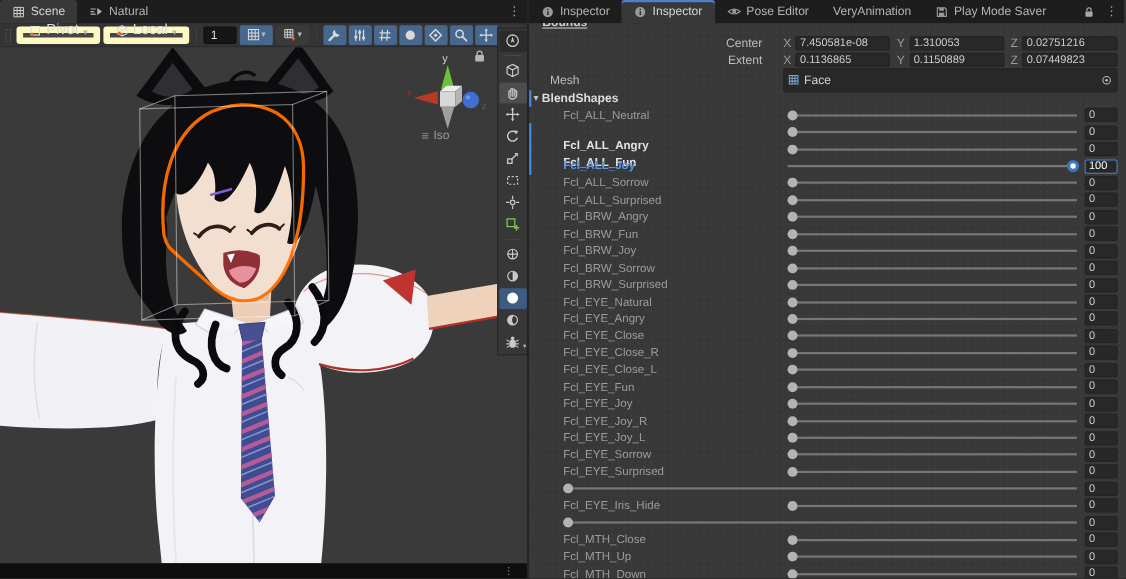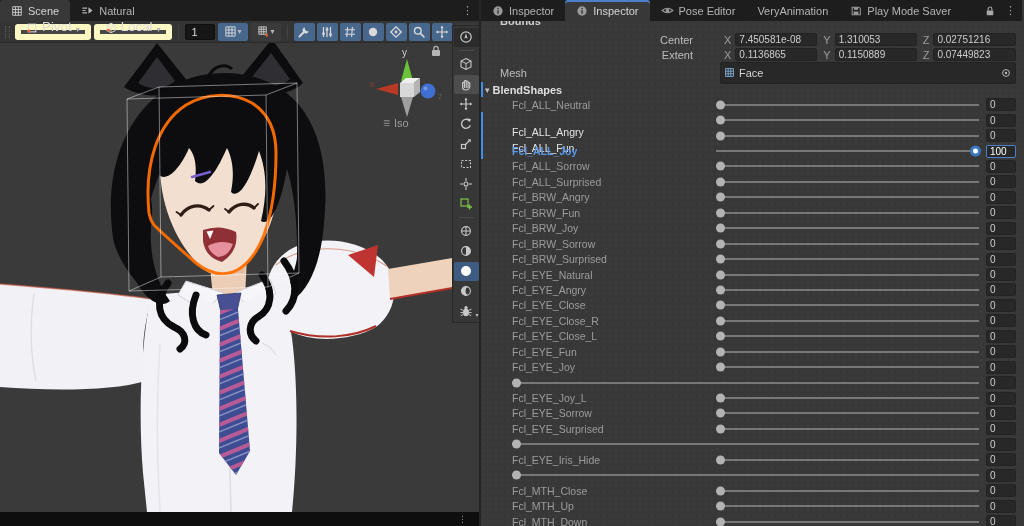--- a/index.html
+++ b/index.html
@@ -43,40 +43,40 @@
   .sb.activei { background:#4d4d4d; }
   .sb.selected { background:#3e5c82; color:#fff; }
   .sb.green { color:#7ec24a; }
   .sb .mini-caret { position:absolute; right:0px; bottom:3px; font-size:6px; color:#bbb; }
   .strip-sep { width:15px; height:1px; background:#2a2a2a; border-bottom:1px solid #4a4a4a; margin:3px 0; }
 
   
   #right-pane { position:relative; width:541px; height:526px; background:#383838; display:flex; flex-direction:column; }
   #right-tabs .rspacer { flex:1; }
   #inspector { flex:1; overflow:hidden; position:relative; }
-  .clip-row { height:11px; overflow:hidden; padding-left:19px; }
+  .clip-row { height:11px; overflow:hidden; padding-left:12px;text-decoration:underline; }
   .clip-row span { display:block; margin-top:-6px; font-weight:bold; color:#cfcfcf; }
-  .vec-row { height:15px; display:flex; align-items:center;gap:12px; }
+  .vec-row { height:15px; display:flex; align-items:center; }
   .vec-row .vlabel { width:212px; text-align:right; color:#bdbdbd; }
   .vec-fields { display:flex; flex:1; margin:0 6px 0 19px; gap:6px; }
   .vcol { flex:1; display:flex; align-items:center; gap:4px; }
   .vcol .axis { color:#9d9d9d; }
   .vfield { flex:1; height:13px; background:#282828; border:1px solid #222; border-radius:2px; font-size:10px; color:#cdcdcd; padding:0 3px; line-height:12px; white-space:nowrap; overflow:hidden; }
-  #mesh-row { height:17px; display:flex; align-items:center; margin-top:2px;gap:8px; }
+  #mesh-row { height:17px; display:flex; align-items:center; margin-top:2px; }
   #mesh-row .mlabel { width:212px; text-align:left; padding-left:19px; color:#bdbdbd; }
   #mesh-field { flex:1; margin:0 6px 0 19px; height:22px; background:#282828; border:1px solid #222; border-radius:2px; display:flex; align-items:center; gap:4px; padding:0 3px; color:#d4d4d4; }
   #mesh-field .grow { flex:1; }
   #bs-header { height:15px; display:flex; align-items:center; position:relative; padding-left:4px; gap:3px; margin-top:1px; }
   #bs-header .arrow { font-size:9px; color:#c2c2c2; }
   #bs-header .btext { font-weight:bold; color:#dedede;text-align:center; }
   .ovr { position:absolute; left:0; top:0; bottom:0; width:2px; background:#3f8ee8; display:none; }
   .has-ovr .ovr { display:block; }
   .bs-row { height:15.45px; display:flex; align-items:center; position:relative; padding-left:31px; }
   .bs-name { flex:0 0 204px; color:#9c9c9c; font-size:10.5px; white-space:nowrap; overflow:hidden; }
-  .bs-row.bold .bs-name { color:#e3e3e3; font-weight:normal;margin-top:24px; }
+  .bs-row.bold .bs-name { color:#e3e3e3; font-weight:bold;margin-top:24px; }
   .bs-row.selected .bs-name { color:#5c97e8; font-weight:bold; }
   .bs-slider { position:relative; flex:1; height:13px; margin-right:7px; }
   .bs-track { position:absolute; left:0; right:0; top:50%; height:2px; margin-top:-1px; background:#777; }
   .bs-knob { position:absolute; top:50%; transform:translateY(-50%); width:9px; height:9px; border-radius:50%; background:#b3b3b3; }
   .bs-row.selected .bs-knob { width:11px; height:11px; background:#fff; border:3px solid #3c77c2; }
   .bs-value { flex:0 0 30px; height:13px; background:#282828; border:1px solid #232323; border-radius:2px; margin-right:6px; font-size:10px; color:#cdcdcd; padding:0 3px; line-height:12px; }
   .bs-row.selected .bs-value { border:1px solid #4c81c8; color:#fff; }
 </style>
 </head>
 <body>
@@ -846,20 +846,21 @@
     <span class="bs-name">Fcl_EYE_Joy</span>
     <div class="bs-slider">
       <div class="bs-track"></div>
       <div class="bs-knob" style="left: calc(0% + 0px);"></div>
     </div>
     <div class="bs-value">0</div>
   </div>
 
   <div class="bs-row">
 
+    <span class="bs-name">Fcl_EYE_Joy_R</span>
     <div class="bs-slider">
       <div class="bs-track"></div>
       <div class="bs-knob" style="left: calc(0% + 0px);"></div>
     </div>
     <div class="bs-value">0</div>
   </div>
 
   <div class="bs-row">
 
     <span class="bs-name">Fcl_EYE_Joy_L</span>

